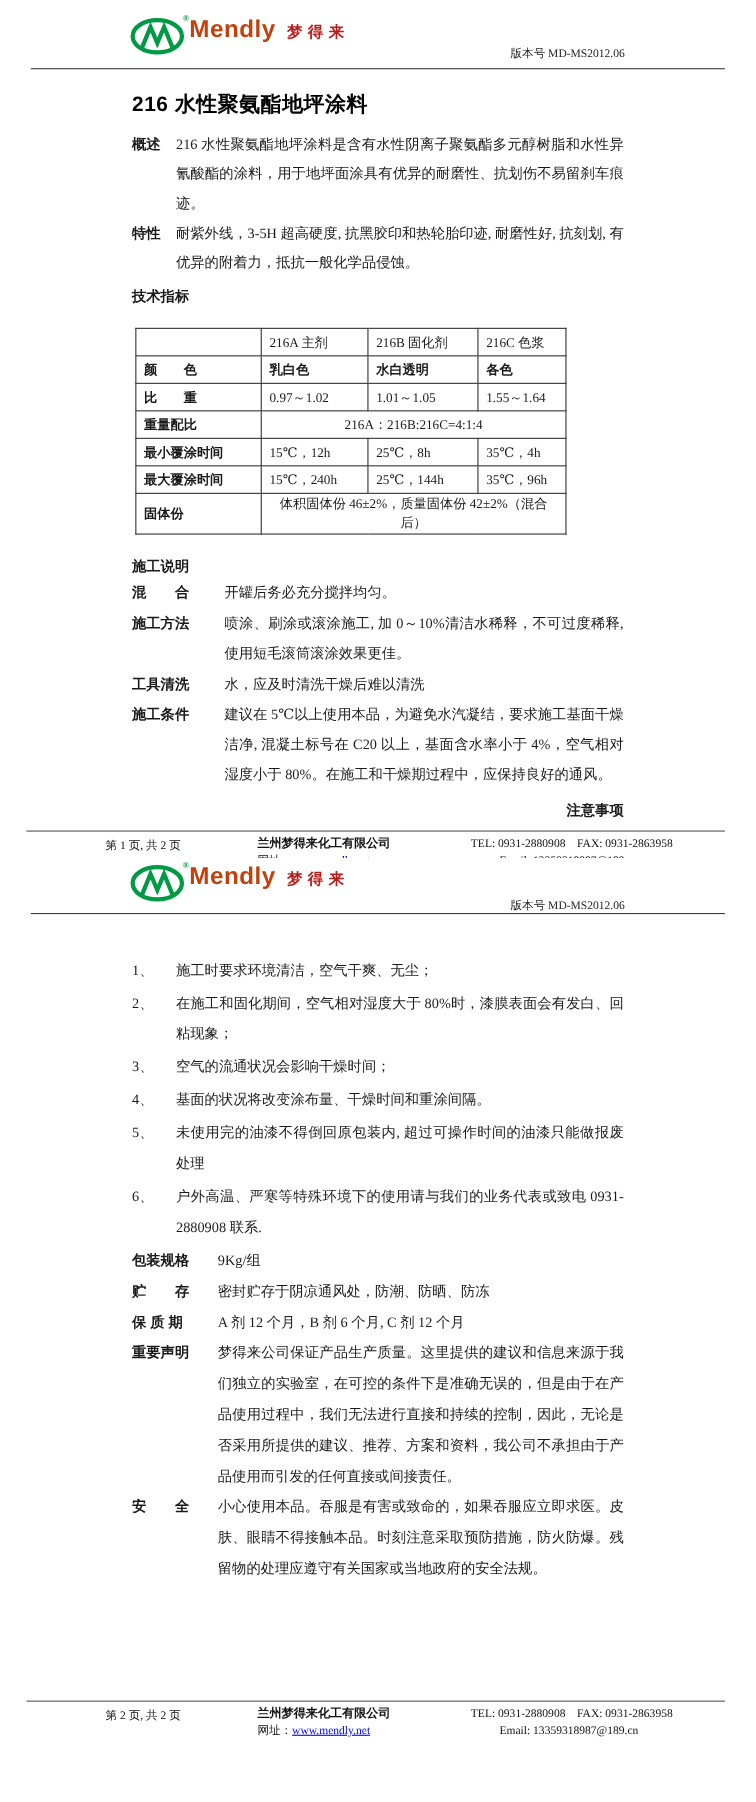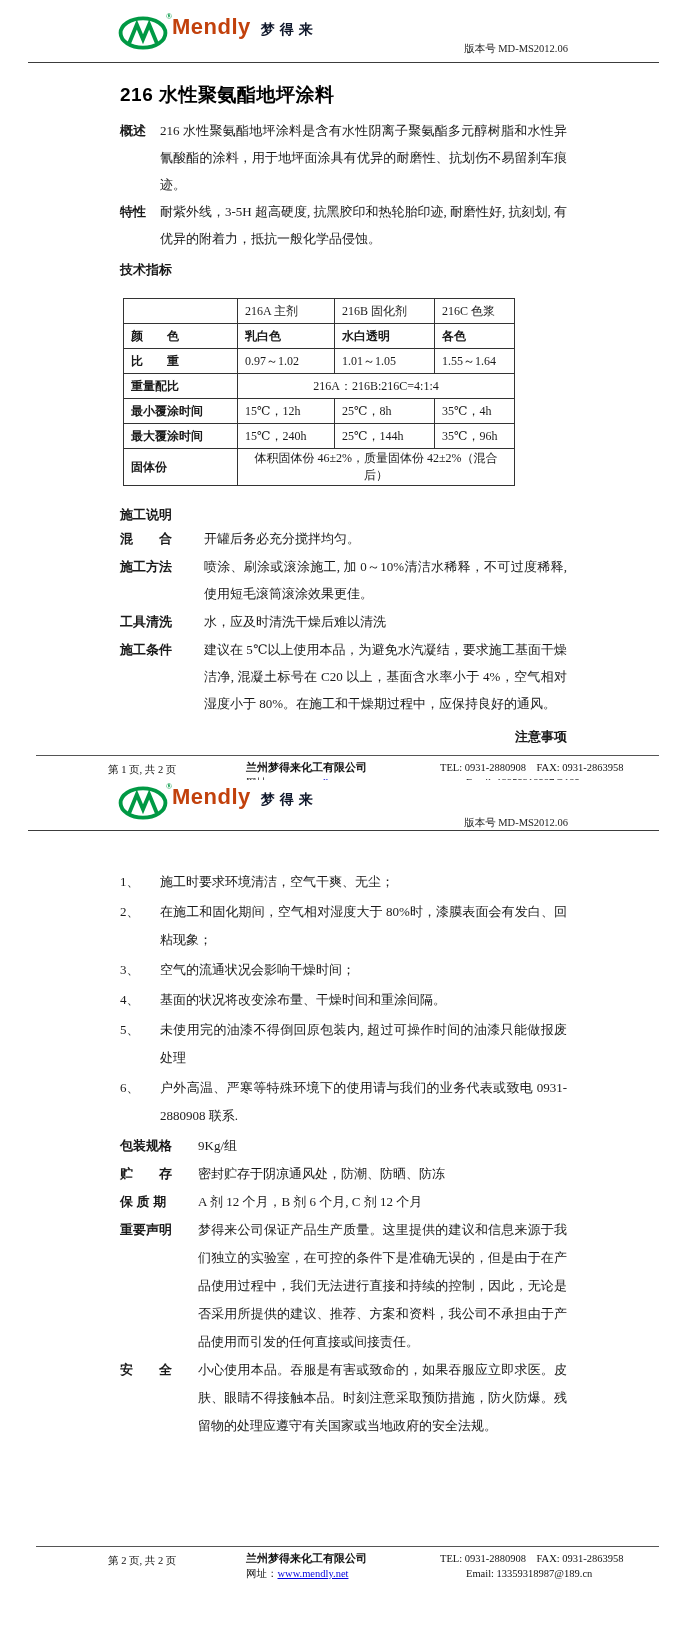--- a/index.html
+++ b/index.html
@@ -17,21 +17,21 @@
 
   
   .brand { position: absolute; left: 118px; display: flex; align-items: flex-start; }
   #page1 .brand { top: 16px; }
   #page2 .brand { top: 6px; }
   .brand-mark { position: relative; width: 50px; height: 34px; }
   .brand-mark svg { display: block; }
   .reg { position: absolute; top: -4px; right: -4px; font-size: 8px; color: #009944; font-weight: bold; }
   .brand-text { margin-left: 4px; line-height: 1; }
   .brand-en { font-family: "Liberation Sans", "DejaVu Sans", sans-serif; font-weight: bold; font-size: 22px; color: #c2410c; letter-spacing: 0.5px; }
-  .brand-cn { font-family: "Liberation Sans", "DejaVu Sans", sans-serif; font-weight: bold; font-size: 14px; color: #0f172a; letter-spacing: 5px; margin-top: 1px; margin-left: 6px; }
+  .brand-cn { font-family: "Liberation Sans", "DejaVu Sans", sans-serif; font-weight: bold; font-size: 14px; color: #b91c1c; letter-spacing: 5px; margin-top: 1px; margin-left: 6px; }
   .version { position: absolute; right: 119px; font-size: 10.5px; color: #222; }
   #page1 .version { top: 42px; }
   #page2 .version { top: 36px; }
   .hrule { position: absolute; left: 28px; right: 28px; border-top: 1.6px solid #3c3c3c; }
   #page1 .hrule { top: 62px; }
   #page2 .hrule { top: 50px; }
 
   
   .content { position: relative; margin-left: 120px; width: 447px; }
   #page1 .content { padding-top: 82px; }
@@ -59,21 +59,21 @@
 
   
   .nrow { display: flex; font-size: 13px; line-height: 28px; margin-bottom: 2px; }
   .nnum { flex: none; width: 40px; }
   .ntext { flex: 1; text-align: justify; }
   .irow { display: flex; font-size: 13px; line-height: 28px; }
   .ilabel { flex: none; width: 78px; }
   .itext { flex: 1; text-align: justify; }
 
   
-  .footer { position: absolute; left: 36px; right: 28px; border-top: 1px solid #555; padding-top: 4px; display: flex; align-items: flex-start; font-size: 10.5px; line-height: 15px; color: #111; }
+  .footer { position: absolute; left: 24px; right: 28px; border-top: 1px solid #555; padding-top: 4px; display: flex; align-items: flex-start; font-size: 10.5px; line-height: 15px; color: #111; }
   #page1 .footer { top: 755px; }
   #page2 .footer { top: 766px; }
   .f-page { flex: none; margin-left: 72px; width: 110px; padding-top: 2px; }
   .f-mid { flex: none; width: 180px; margin-left: 28px; text-align: left; }
   .f-company { font-family: "Liberation Sans", "DejaVu Sans", sans-serif; font-weight: bold; font-size: 11px; }
   .f-right { flex: none; margin-left: 14px; }
   .f-right .l2 { margin-left: 26px; }
   a.link { color: #0000dd; text-decoration: underline; cursor: pointer; }
 </style>
 </head>

